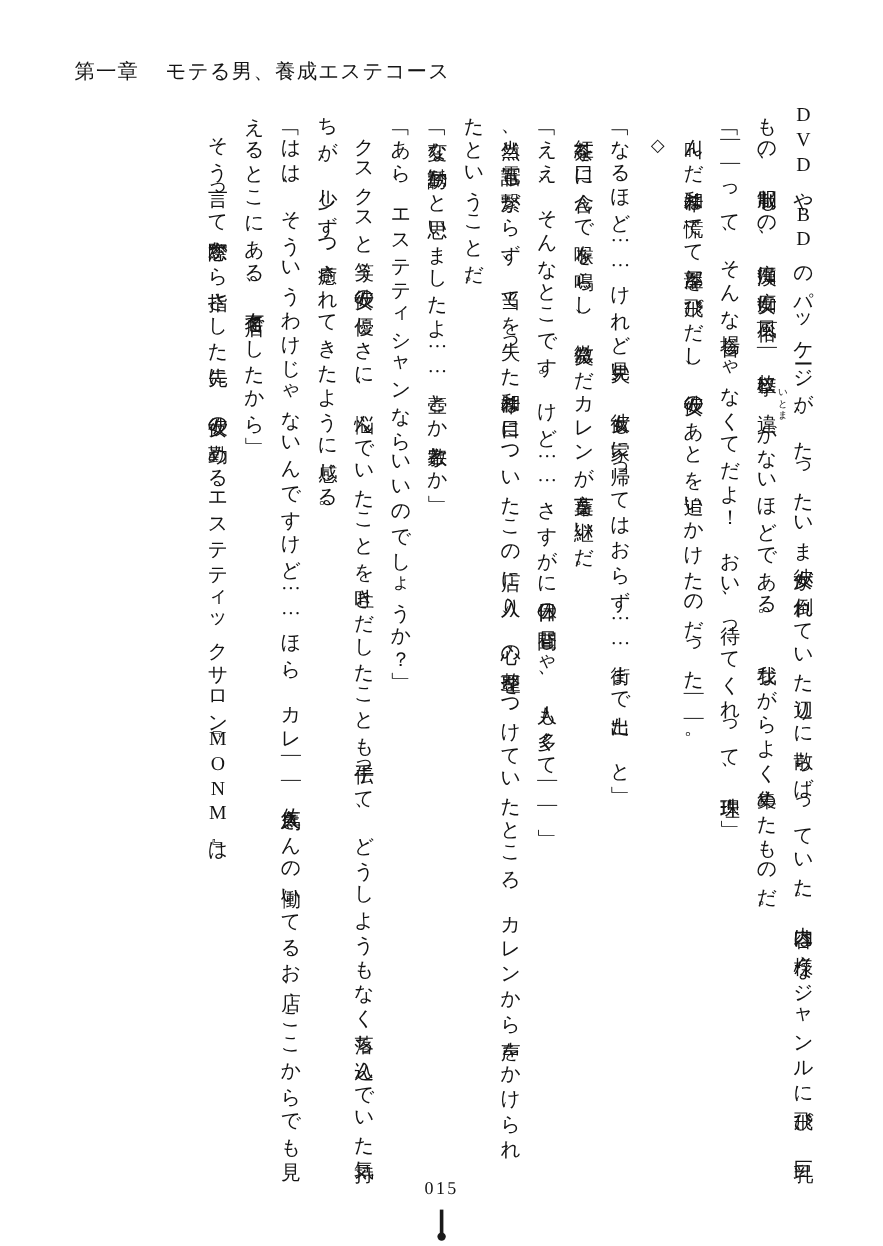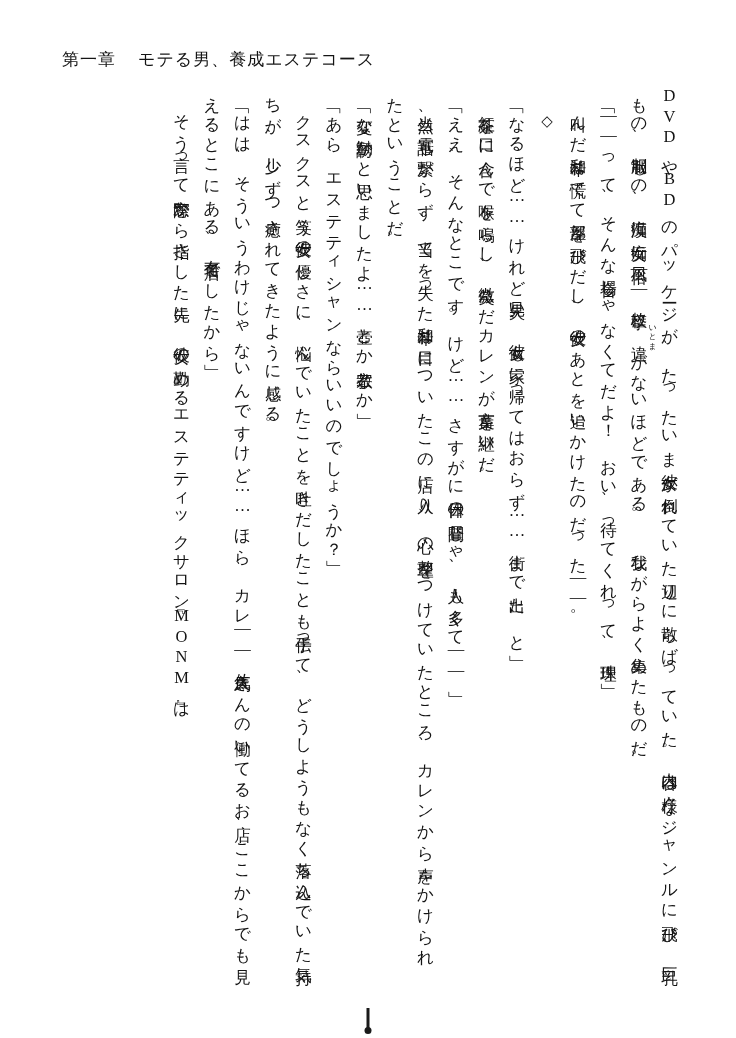--- a/index.html
+++ b/index.html
@@ -130,16 +130,17 @@
     <p class="indent">紅茶を口に含んで喉を鳴らし、微笑んだカレンが言葉を継いだ。</p>
     <p class="indent">「ええ、そんなとこです。けど……さすがに休日の昼間じゃ、人も多くて――」</p>
     <p class="indent">当然、電話も繋がらず、当てを失った和希は目についたこの店に入り、心の整理をつけていたところ、カレンから声をかけられたということだ。</p>
     <p class="indent">「変な勧誘かと思いましたよ……壺とか宗教とか」</p>
     <p class="indent">「あら、エステティシャンならいいのでしょうか？」</p>
     <p class="indent">クスクスと笑う彼女の優しさに、悩んでいたことを吐きだしたことも手伝って、どうしようもなく落ち込んでいた気持ちが、少しずつ癒されてきたように感じる。</p>
     <p class="indent">「はは、そういうわけじゃないんですけど……ほら、カレ――佐久馬さんの働いてるお店、ここからでも見えるとこにある、有名店でしたから」</p>
     <p class="indent">そう言って窓際から指さした先に、彼女の勤めるエステティックサロン『MONM』は</p>
   </div>
 
+  <div id="page-number">015</div>
   <div id="footer-mark"></div>
   <div id="footer-dot"></div>
 
 </div>
 
 </body></html>

